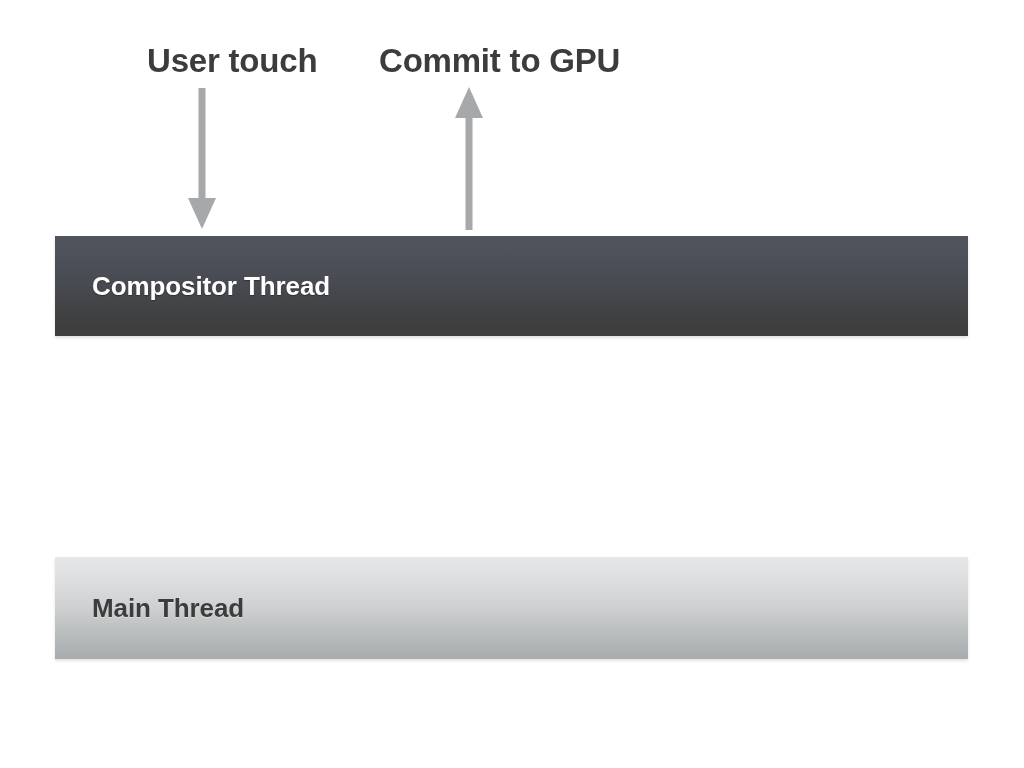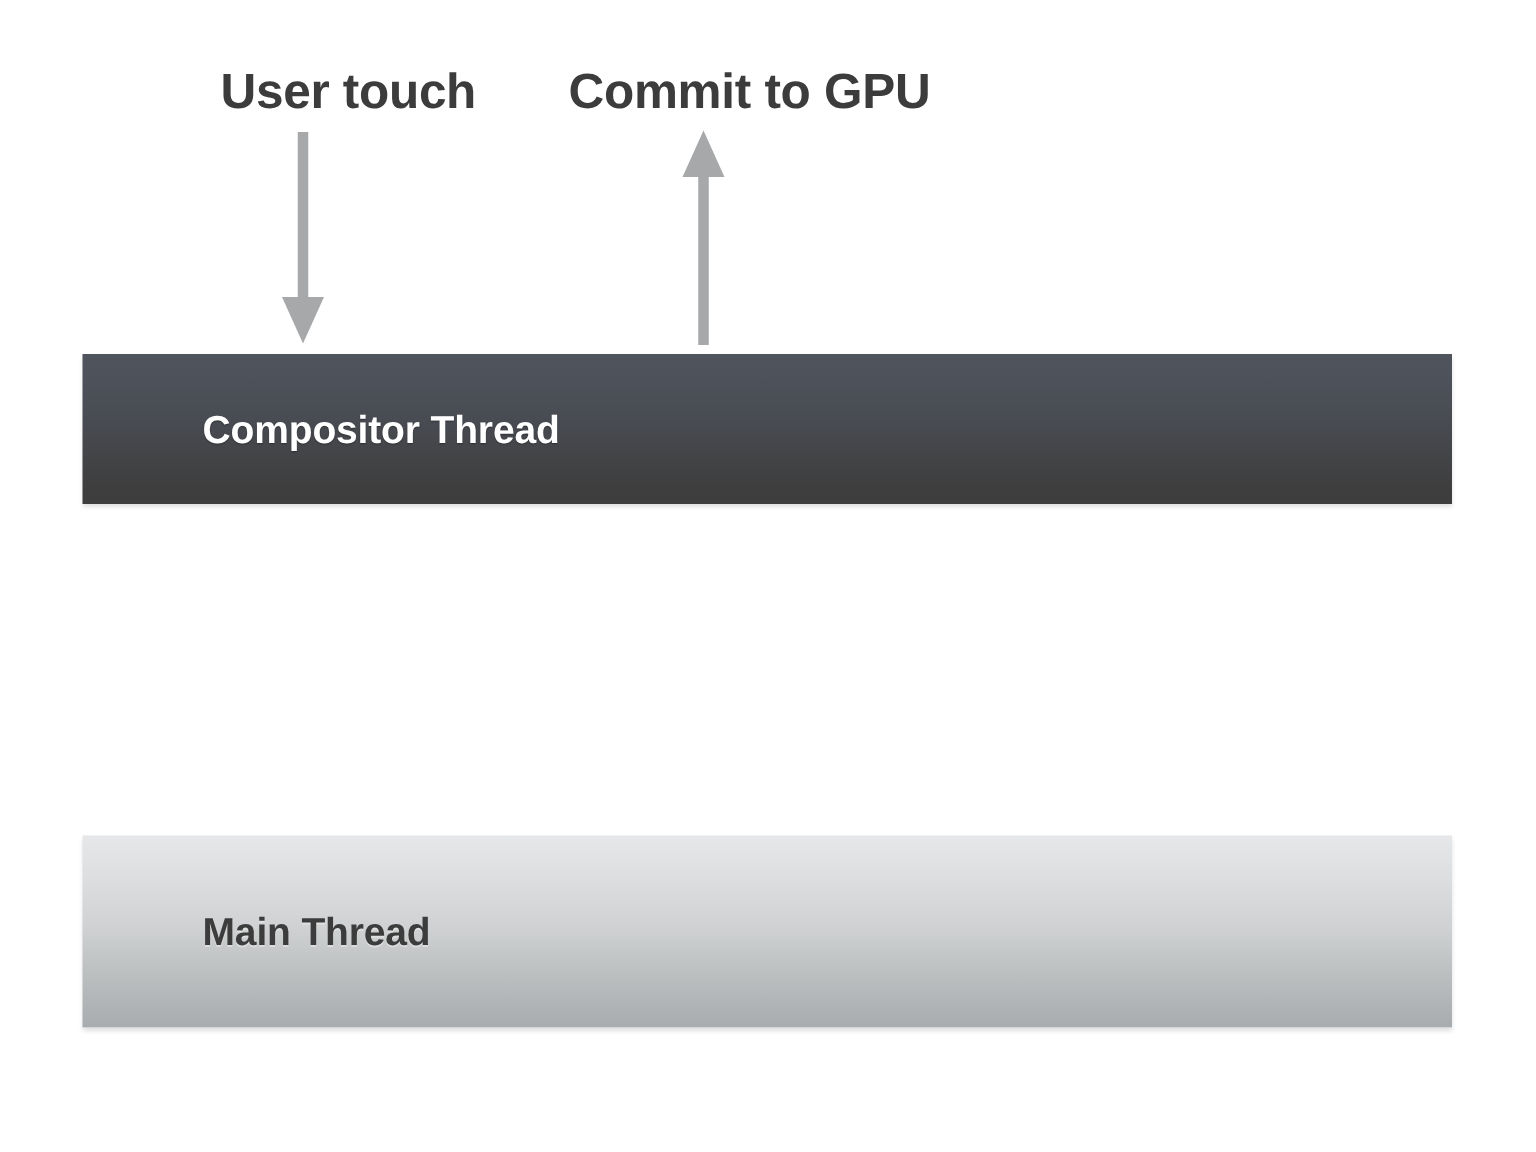--- a/index.html
+++ b/index.html
@@ -68,21 +68,21 @@
     width: 913px;
     display: flex;
     align-items: center;
   }
   .thread-bar-label {
     font-family: "Liberation Sans", sans-serif;
     font-weight: bold;
     font-size: 26px;
     letter-spacing: -0.1px;
     white-space: nowrap;
-    padding-left: 80px;
+    padding-left: 37px;
   }
 
   #bar-compositor-thread {
     top: 236px;
     height: 100px;
     background: linear-gradient(to bottom,
         #50545d 0%,
         #4d5159 18%,
         #484b52 45%,
         #424345 72%,
@@ -90,21 +90,21 @@
         #3d3d3d 100%);
     box-shadow: 0 2px 3px rgba(0,0,0,0.13);
   }
   #bar-compositor-thread .thread-bar-label {
     color: #ffffff;
     text-shadow: 0 1px 1px rgba(0,0,0,0.35);
   }
 
   #bar-main-thread {
     top: 557px;
-    height: 128px;
+    height: 102px;
     background: linear-gradient(to bottom,
         #e6e7e8 0%,
         #dedfe0 20%,
         #cfd1d2 48%,
         #bcbfc0 72%,
         #aeb1b3 92%,
         #a9acae 100%);
     box-shadow: 0 2px 3px rgba(0,0,0,0.12);
   }
   #bar-main-thread .thread-bar-label {

